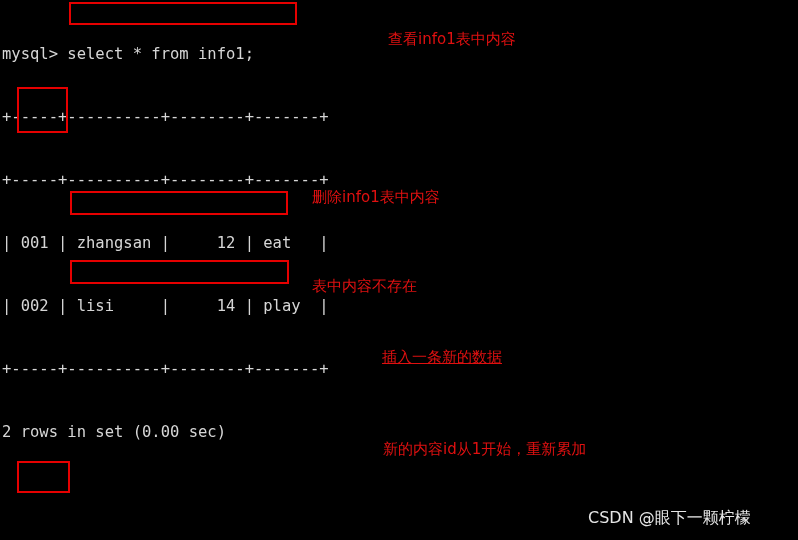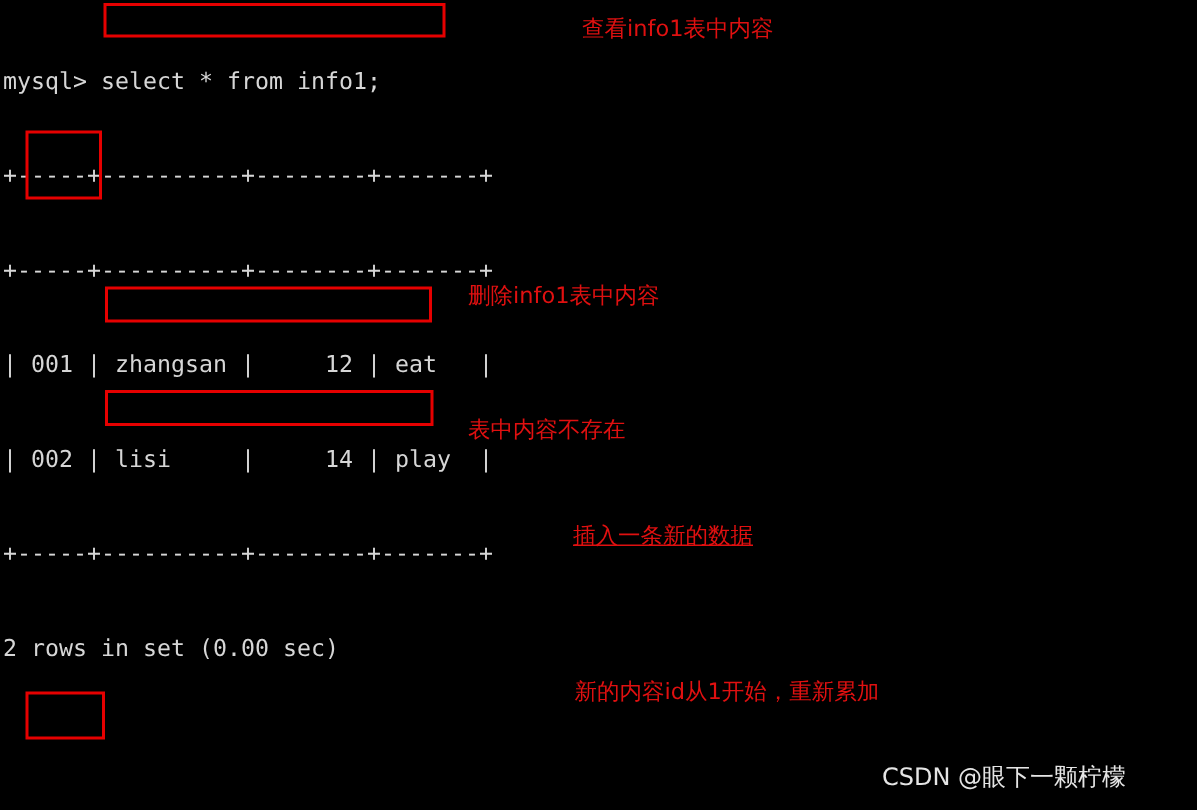--- a/index.html
+++ b/index.html
@@ -86,21 +86,21 @@
     
     
   </div>
 
   <div class="rbox" style="left:69px; top:2px; width:228px; height:23px;"></div>
   <div class="rbox" style="left:17px; top:87px; width:51px; height:46px;"></div>
   <div class="rbox" style="left:70px; top:191px; width:218px; height:24px;"></div>
   <div class="rbox" style="left:70px; top:260px; width:219px; height:24px;"></div>
   <div class="rbox" style="left:17px; top:461px; width:53px; height:32px;"></div>
 
-  <div class="anno" style="left:388px; top:10px;">查看info1表中内容</div>
+  <div class="anno" style="left:388px; top:30px;">查看info1表中内容</div>
   <div class="anno" style="left:312px; top:188px;">删除info1表中内容</div>
   <div class="anno" style="left:312px; top:261px;margin-top:16px;">表中内容不存在</div>
   <div class="anno" style="left:382px; top:348px;text-decoration:underline;">插入一条新的数据</div>
-  <div class="anno" style="left:383px; top:452px;">新的内容id从1开始，重新累加</div>
+  <div class="anno" style="left:383px; top:440px;">新的内容id从1开始，重新累加</div>
 
   <div class="watermark" style="left:588px; top:508px;">CSDN @眼下一颗柠檬</div>
 
 </div>
 
 </body></html>

